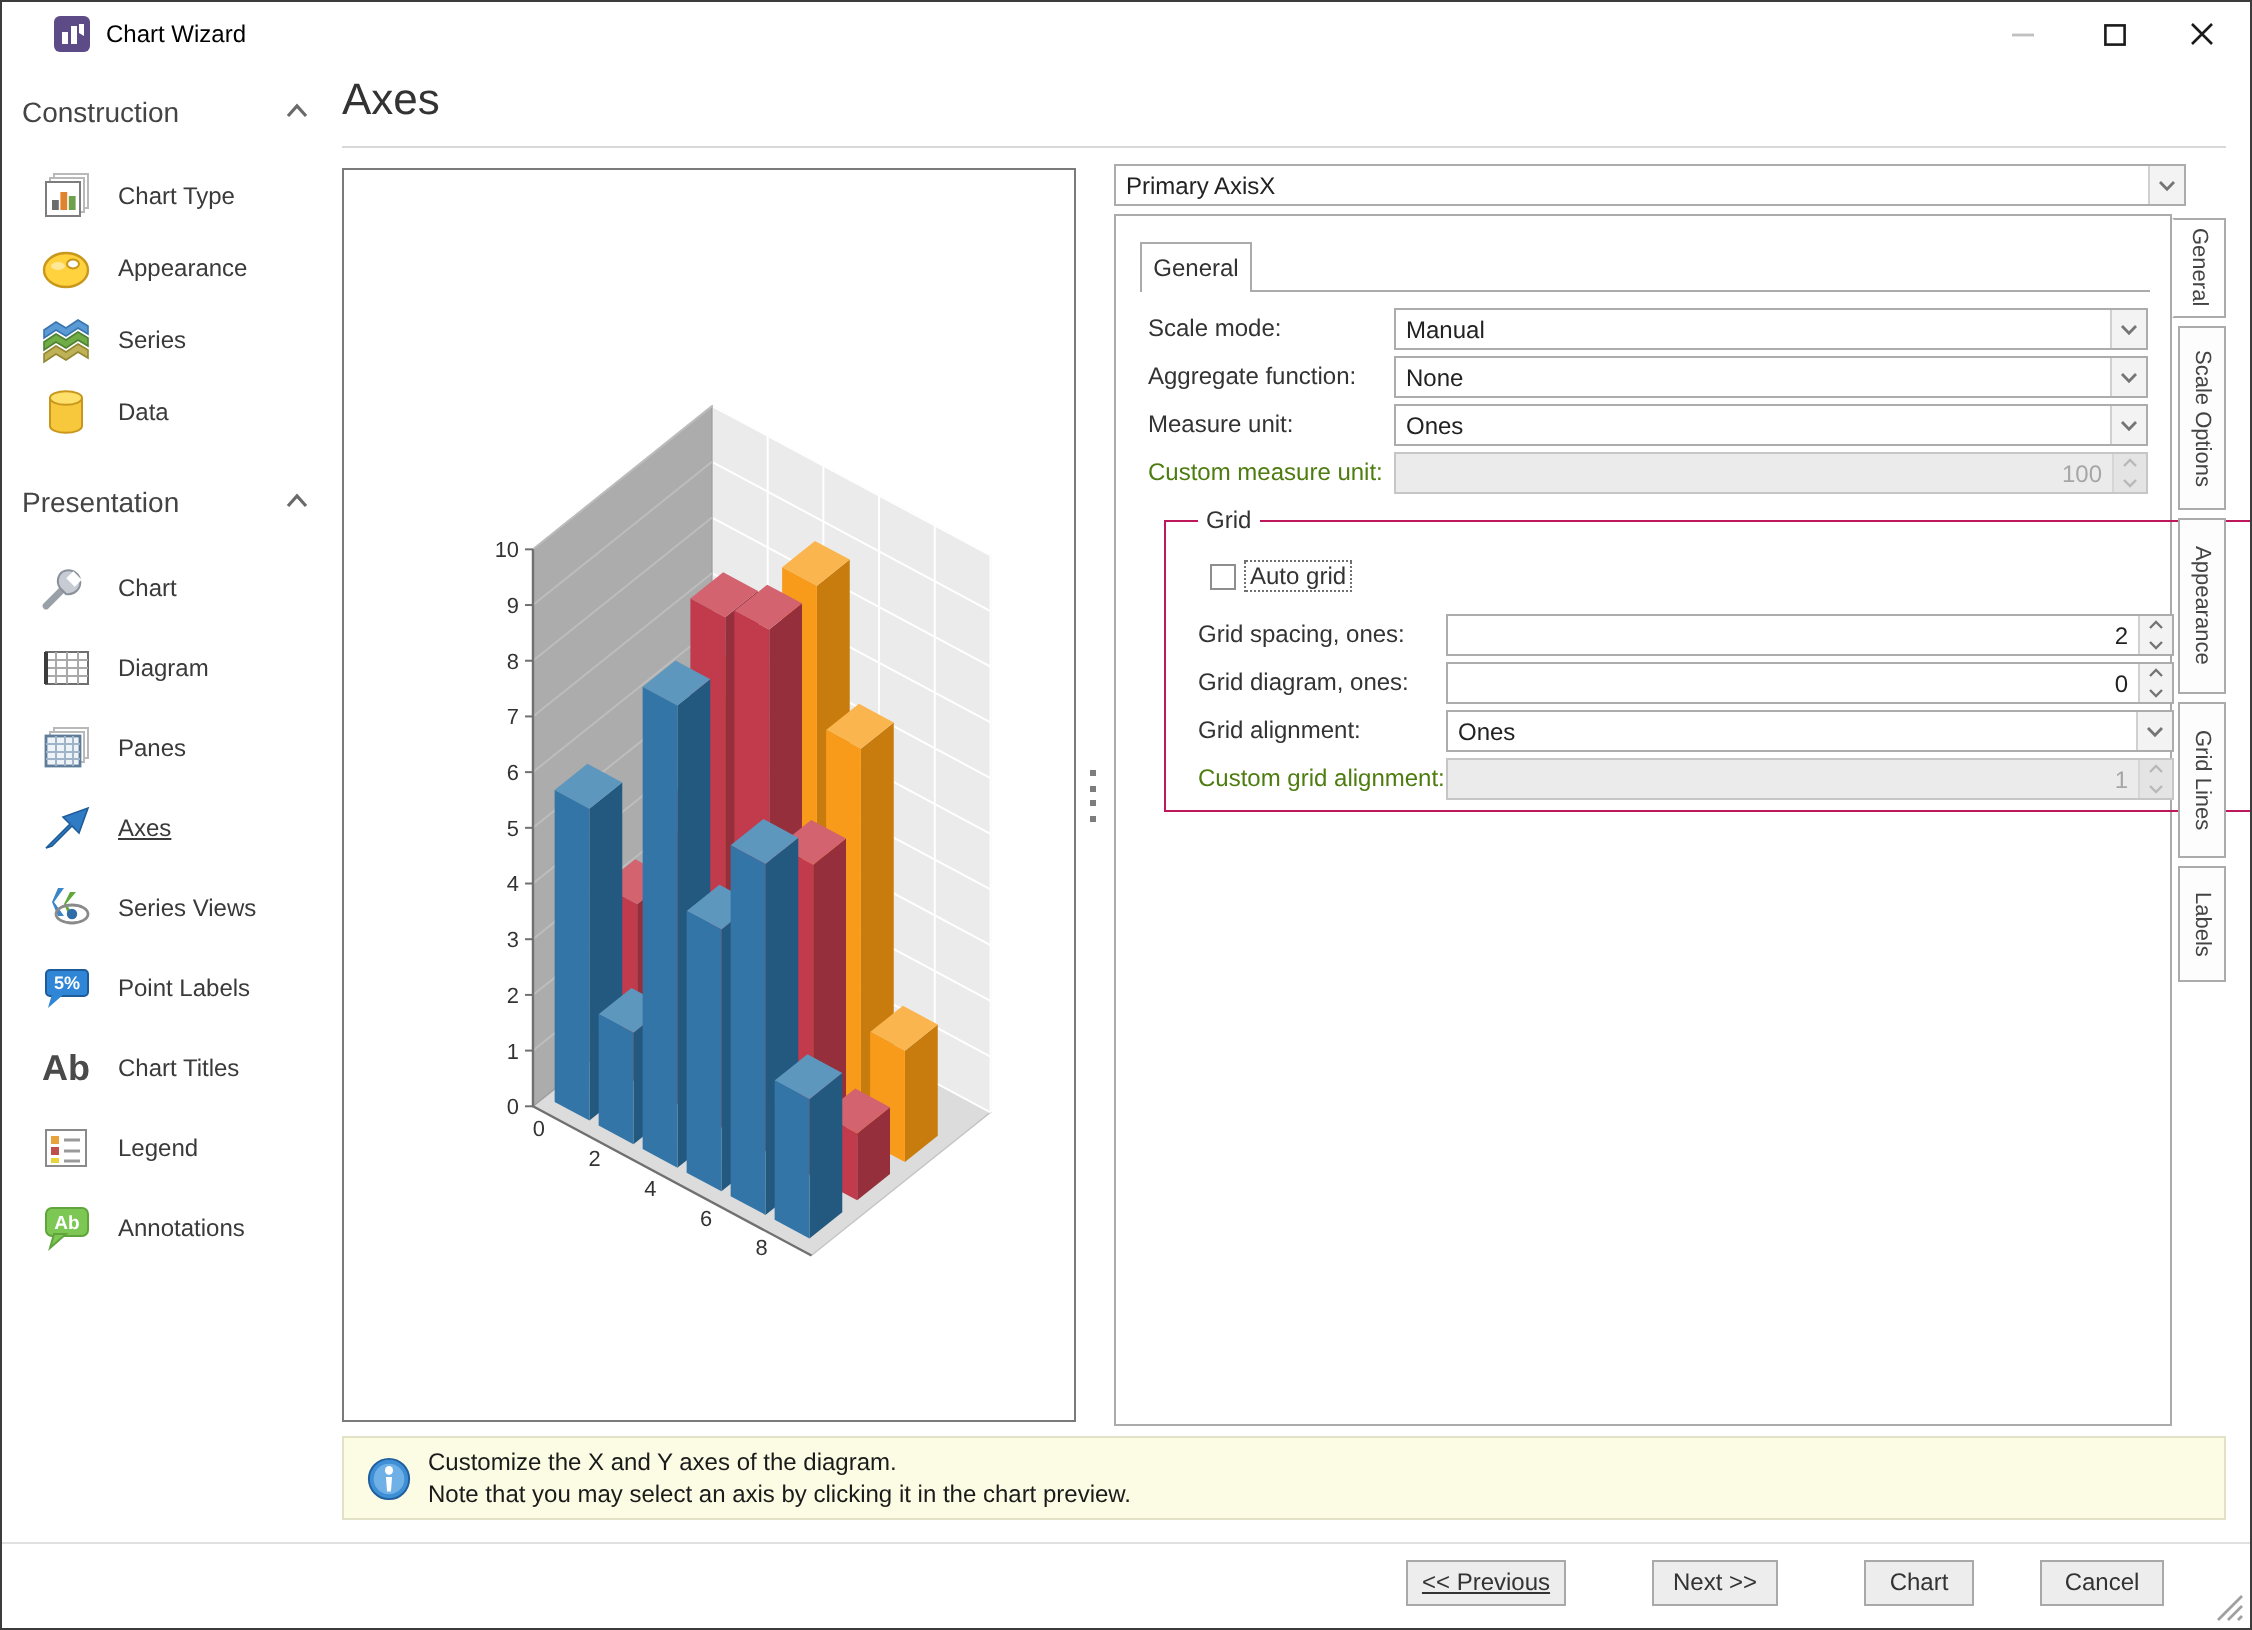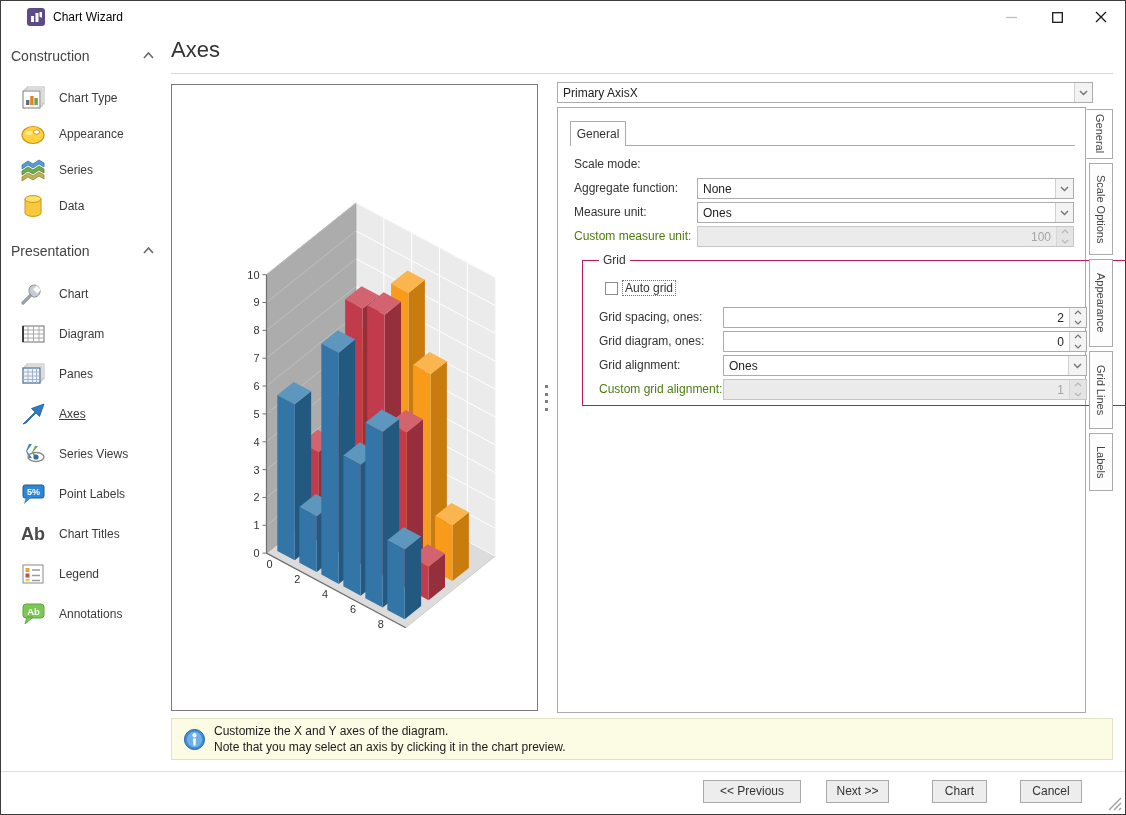--- a/index.html
+++ b/index.html
@@ -64,21 +64,21 @@
   .vtab.selected { background:#fff; border-left:1px solid #fff; z-index:3; }
   
   #info-bar { position:absolute; left:170px; top:717px; width:942px; height:42px; background:#fcfbe3; border:1px solid #e3e2c6; }
   #info-icon { position:absolute; left:11px; top:9px; width:23px; height:23px; }
   #info-line1 { position:absolute; left:42px; top:5px; font-size:12px; color:#1a1a1a; }
   #info-line2 { position:absolute; left:42px; top:21px; font-size:12px; color:#1a1a1a; }
   
   #footer-sep { position:absolute; left:0px; top:770px; width:1126px; height:1px; background:#e0e0e0; }
   .btn { position:absolute; top:779px; height:23px; background:#ededed; border:1px solid #a9a9a9;
          font-family:"Liberation Sans",sans-serif; font-size:12px; color:#333; text-align:center; line-height:21px; cursor:default; }
-  #btn-previous { left:702px; width:98px; }
+  #btn-previous { left:702px; width:80px;text-decoration:underline; }
   #btn-next { left:825px; width:63px; }
   #btn-finish { left:931px; width:55px; }
   #btn-cancel { left:1019px; width:62px; }
   #resize-grip { position:absolute; right:3px; bottom:3px; }
 </style>
 </head>
 <body>
 
 <div id="window">
 
@@ -378,20 +378,28 @@
           <polyline points="1,1 4.5,4.6 8,1" fill="none" stroke="#757575" stroke-width="1.4"></polyline>
         </svg>
     </span>
   </div>
 
   <div id="panel">
     <div id="tabstrip-line"></div>
     <div id="top-tab">General</div>
 
     <span class="field-label" style="left:16px; top:46px;">Scale mode:</span>
+    <div class="combo" style="left:139px; top:46px; width:377px;">
+      <input readonly="" value="Manual" style="">
+      <span class="dropbtn">
+          <svg width="9" height="6" viewBox="0 0 9 6">
+            <polyline points="1,1 4.5,4.6 8,1" fill="none" stroke="#757575" stroke-width="1.4"></polyline>
+          </svg>
+        </span>
+    </div>
 
     <span class="field-label" style="left:16px; top:70px;">Aggregate function:</span>
     <div class="combo" style="left:139px; top:70px; width:377px;">
       <input readonly="" value="None" style="">
       <span class="dropbtn">
           <svg width="9" height="6" viewBox="0 0 9 6">
             <polyline points="1,1 4.5,4.6 8,1" fill="none" stroke="#757575" stroke-width="1.4"></polyline>
           </svg>
         </span>
     </div>

